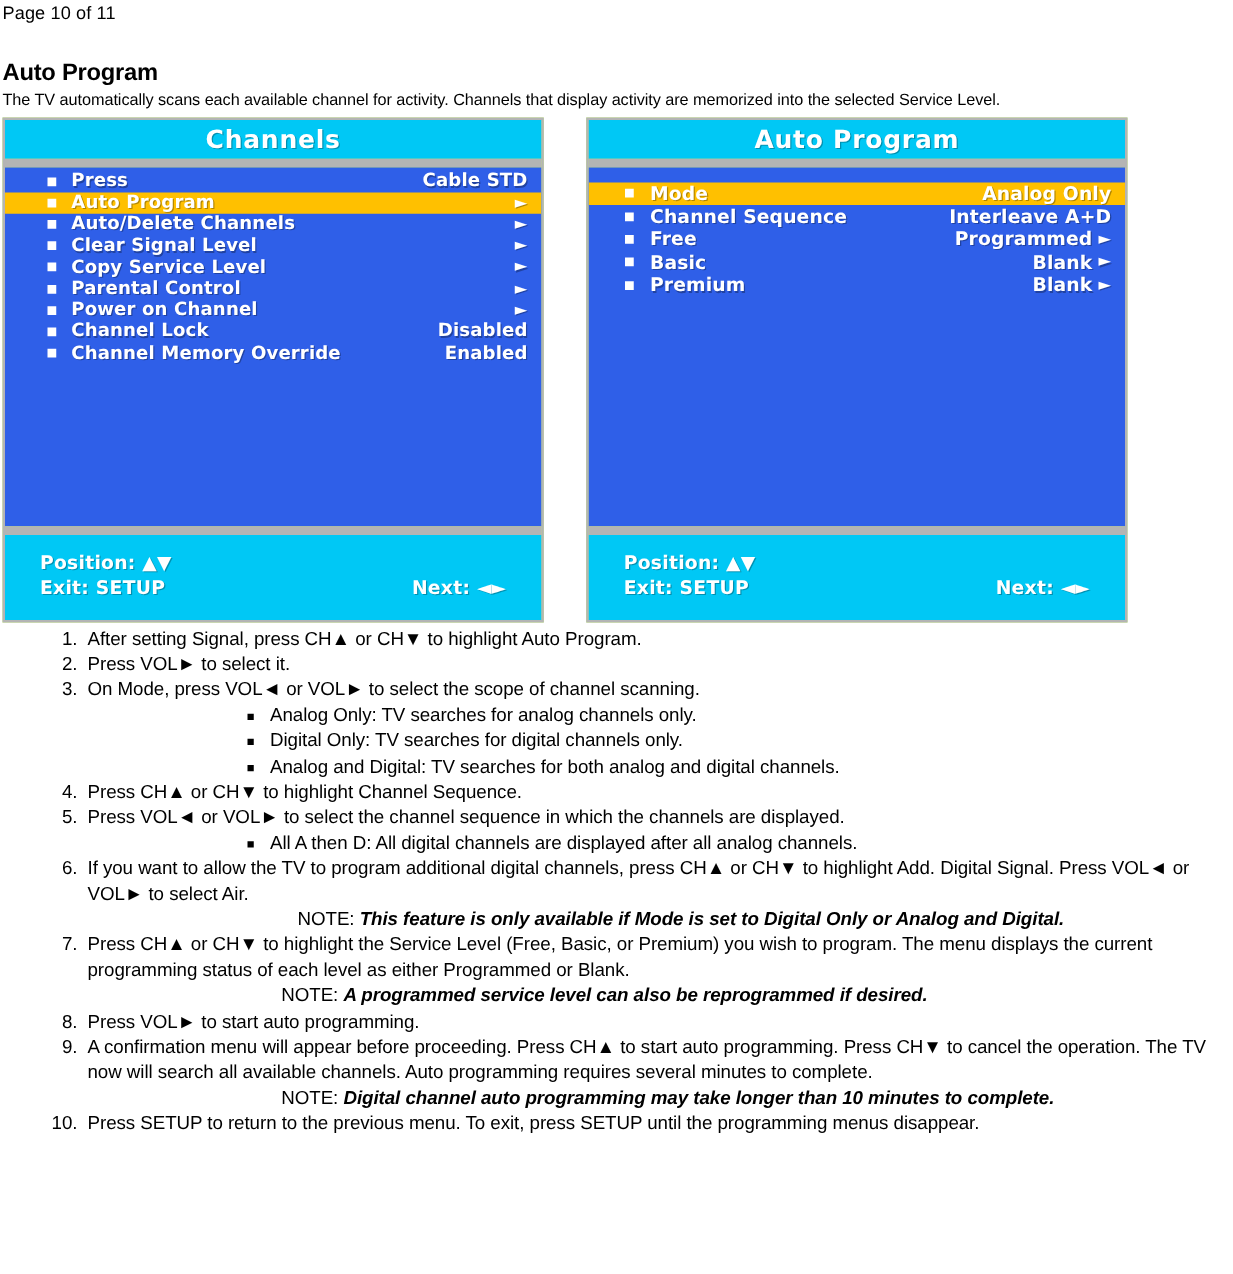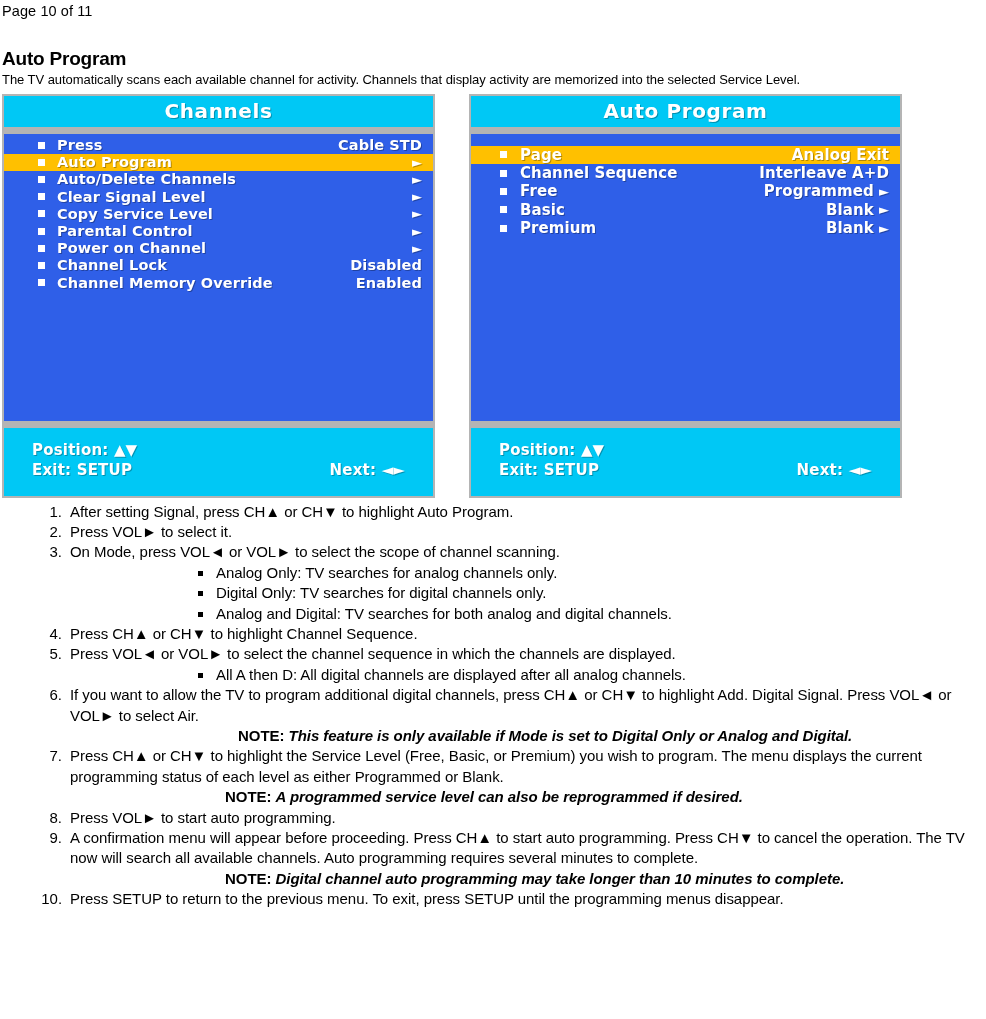--- a/index.html
+++ b/index.html
@@ -192,21 +192,21 @@
     top: 8px;
     width: 5px;
     height: 5px;
     background: #000000;
   }
   .note-line {
     padding-left: 168px;
     line-height: 20.4px;
   }
   .note-line.deep { padding-left: 155px; }
-  .note-lbl { font-weight: bold; }
+  .note-lbl { font-weight: normal; }
   .note-txt { font-style: italic; font-weight: bold; }
 </style>
 </head>
 <body>
 
 <div class="page-header">Page 10 of 11</div>
 
 <div class="spacer-1"></div>
 
 <div class="section-title">Auto Program</div>
@@ -269,22 +269,22 @@
         <div class="ff-exit">Exit: SETUP</div>
         <div class="ff-next">Next: ◄►</div>
       </div>
     </div>
     <div class="osd right">
       <div class="osd-title">Auto Program</div>
       <div class="osd-divider"></div>
       <div class="osd-body">
         <div class="osd-row selected">
           <span class="osd-bullet"></span>
-          <span class="osd-label">Page</span>
-          <span class="osd-value">Analog Exit</span>
+          <span class="osd-label">Mode</span>
+          <span class="osd-value">Analog Only</span>
         </div>
         <div class="osd-row">
           <span class="osd-bullet"></span>
           <span class="osd-label">Channel Sequence</span>
           <span class="osd-value">Interleave A+D</span>
         </div>
         <div class="osd-row">
           <span class="osd-bullet"></span>
           <span class="osd-label">Free</span>
           <span class="osd-value">Programmed</span>

